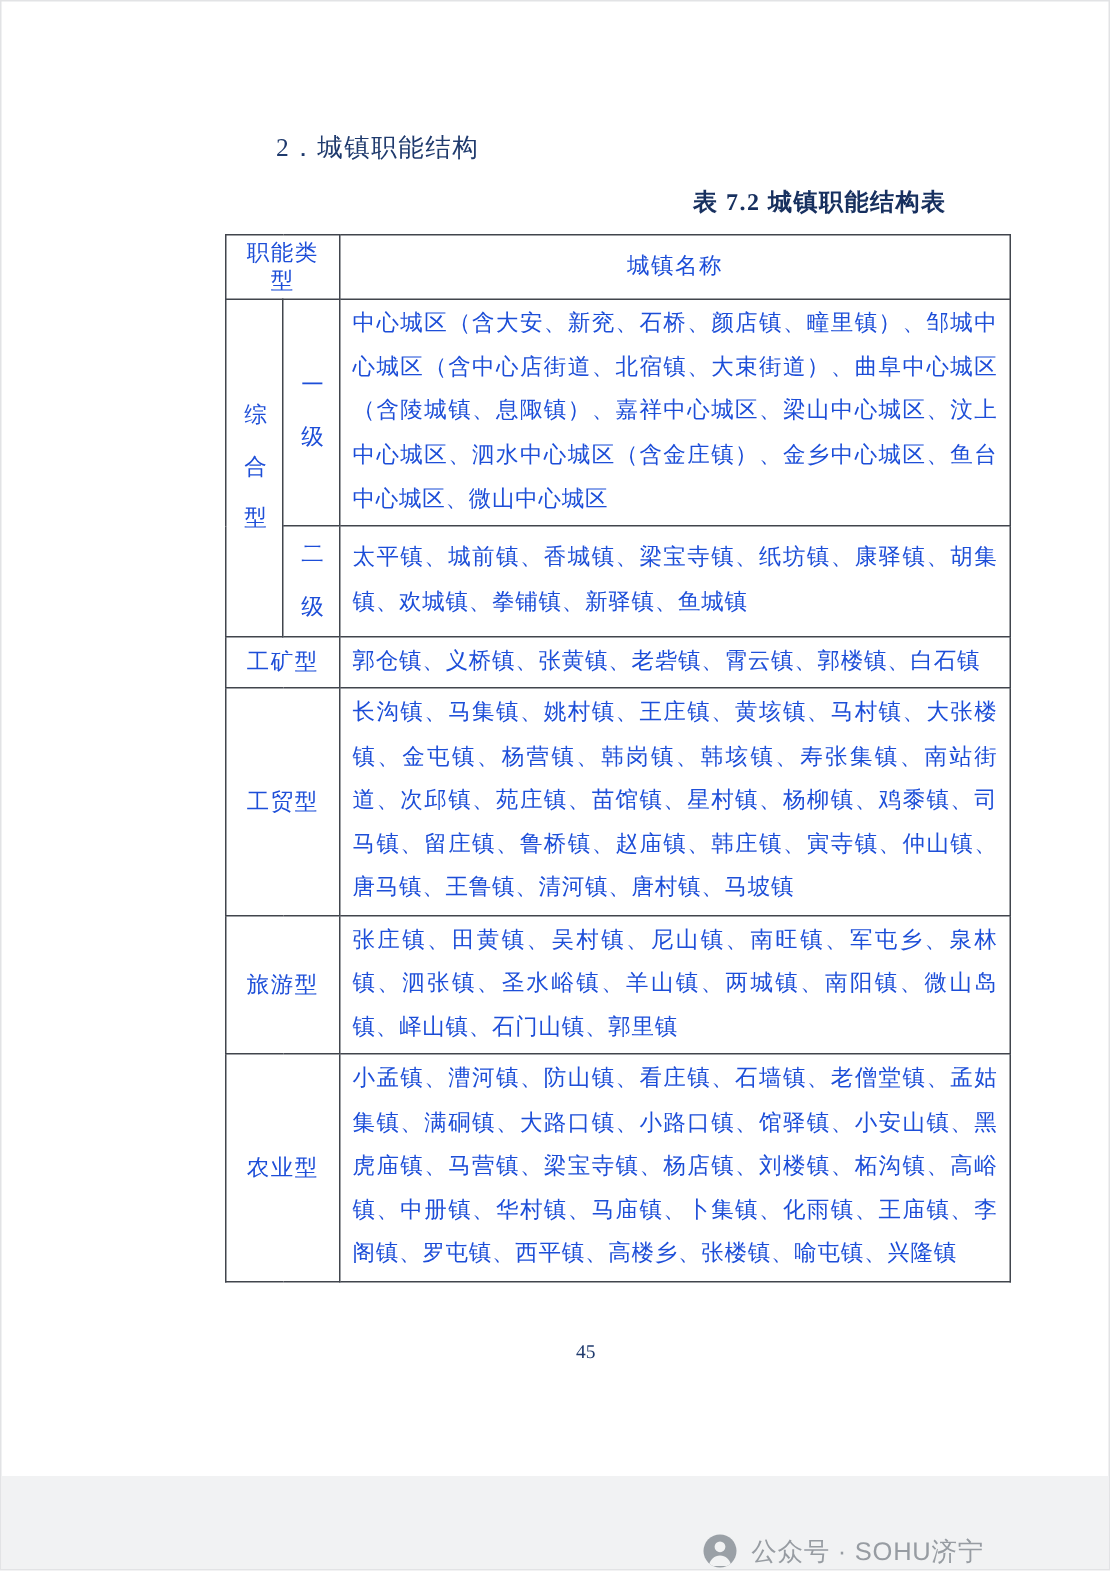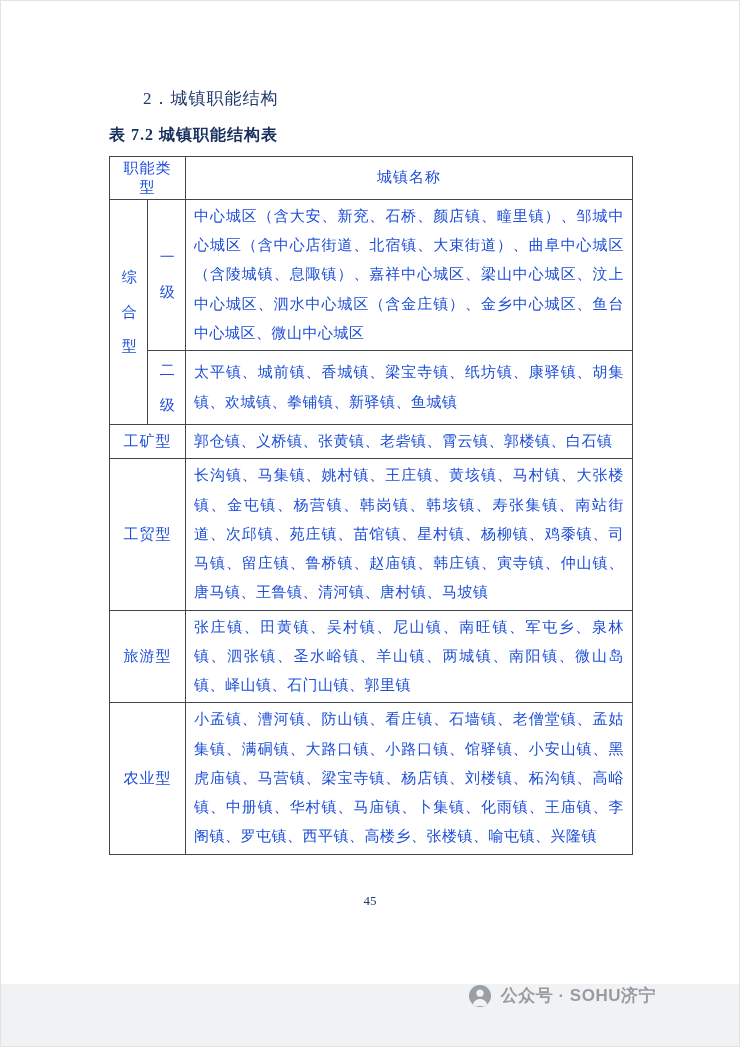--- a/index.html
+++ b/index.html
@@ -9,20 +9,21 @@
     font-family:"Liberation Serif","DejaVu Serif",serif;
     -webkit-font-smoothing:antialiased;
   }
   .canvas{
     width:740px;height:1047px;
     background:#ffffff;
     position:relative;
     overflow:hidden;
     border:1px solid #e2e3e5;
     box-sizing:border-box;
+    padding-left:41px;
   }
   .page{
     height:985px;
     box-sizing:border-box;
     padding:86px 108px 0 108px;
     color:#1f3a6d;
   }
   .heading{
     font-size:17px;
     line-height:1.4;
@@ -34,21 +35,21 @@
   .para{
     margin:16px 0 0 0;
     font-size:17px;
     line-height:2.2;
     letter-spacing:1.5px;
     text-indent:2em;
     text-align:justify;
   }
   .caption{
     margin-top:14px;
-    text-align:left;
+    text-align:right;
     font-weight:bold;
     font-size:16px;
     letter-spacing:1px;
     color:#17305f;
   }
   table.func{
     margin-top:10px;
     width:524px;
     border-collapse:collapse;
     table-layout:fixed;
@@ -89,30 +90,29 @@
     margin-top:38px;
     font-size:13px;
     color:#1f3a6d;
   }
   .footer-strip{
     position:absolute;
     left:0;bottom:0;
     width:740px;height:62px;
     background:#f1f2f3;
     display:flex;
-    align-items:flex-start;
+    align-items:flex-end;
     justify-content:flex-end;
     padding-right:85px;
     box-sizing:border-box;
     gap:9px;
     color:#979ca2;
     font-size:17px;
     font-family:"Liberation Sans","DejaVu Sans",sans-serif;
     letter-spacing:0.5px;
-    font-weight:bold;
   }
   .wm-icon{display:inline-flex;align-items:center;}
 </style>
 </head>
 <body>
 
 <div class="canvas">
   <div class="page">
 
     <h2 class="heading">2．城镇职能结构</h2>

